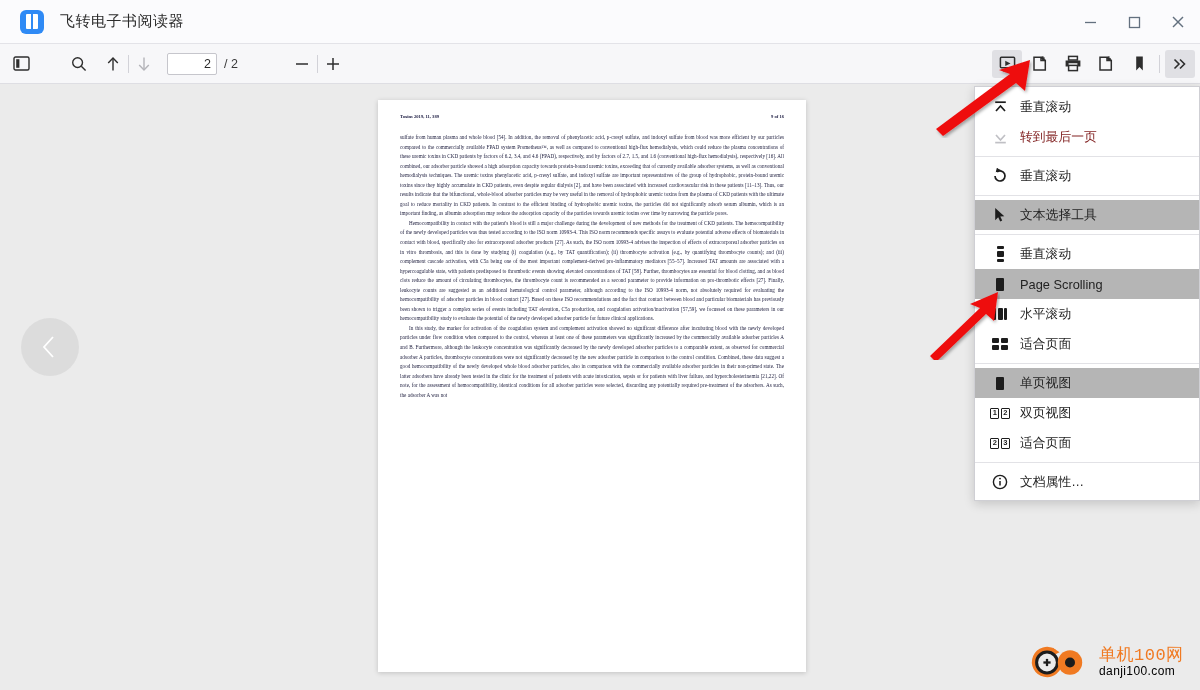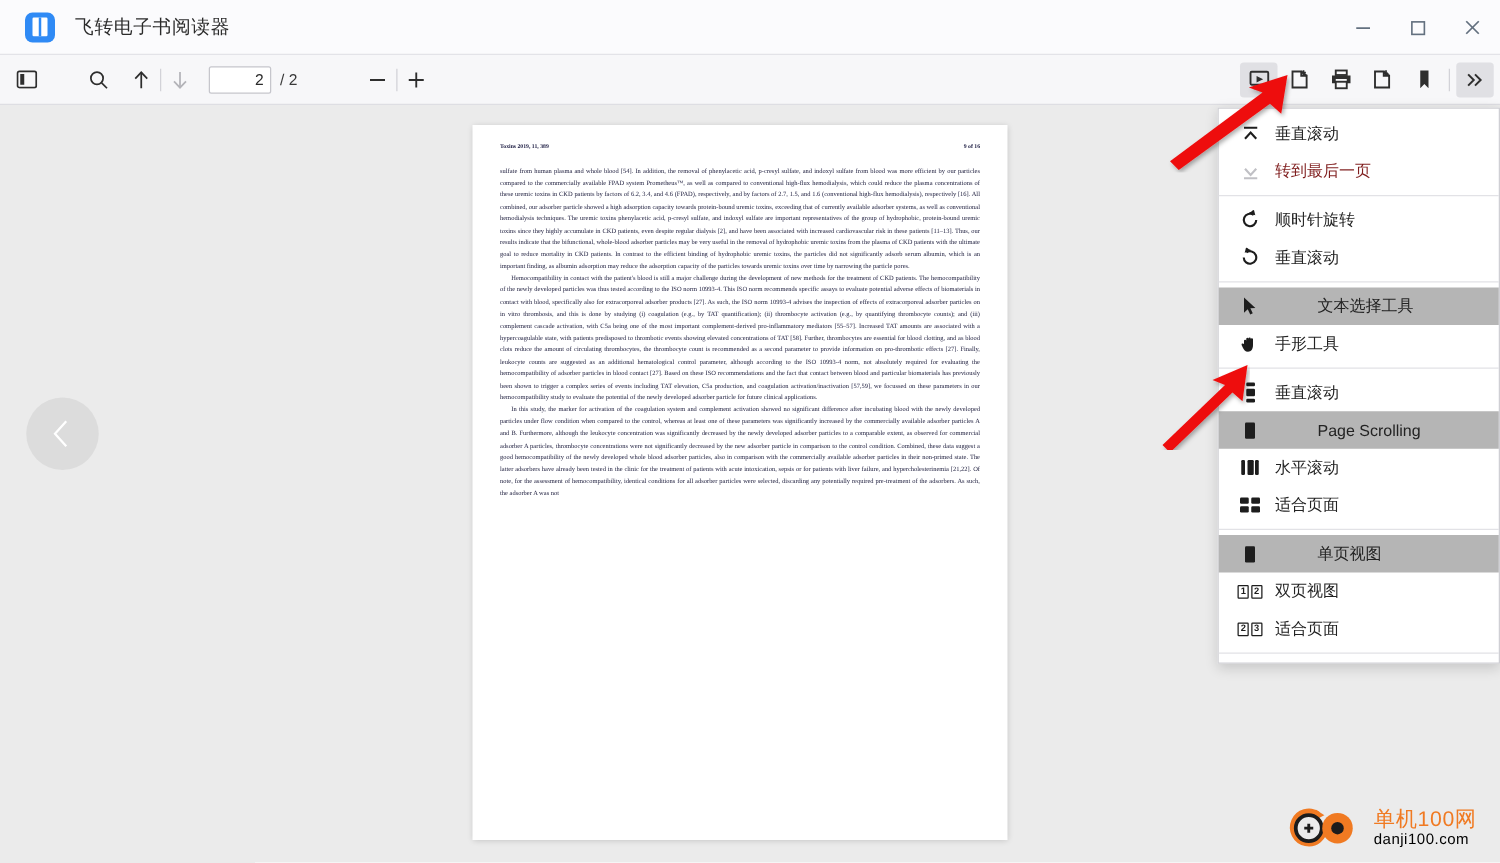--- a/index.html
+++ b/index.html
@@ -166,21 +166,21 @@
     padding: 5px 0 3px 0;
     z-index: 30;
   }
   .mi {
     height: 30px;
     display: flex; align-items: center;
     padding-left: 12px;
     font-size: 12.8px;
     color: #232323;
   }
-  .mi.sel { background: #b5b5b5; gap: 34px; }
+  .mi.sel { background: #b5b5b5; }
   .mi.disabled { color: #7f1d1d; }
   .mi .mi-ico {
     width: 26px; min-width: 26px;
     display: flex; align-items: center; justify-content: center;
     color: #1d1d1d;
   }
   .mi.disabled .mi-ico { color: #c0c0c5; }
   .mi .mi-lbl { margin-left: 7px; }
   .msep {
     height: 1px; background: #e2e2e6;
@@ -216,21 +216,21 @@
   
   .watermark {
     position: absolute;
     left: 1030px; top: 645px;
     display: flex; align-items: center;
     z-index: 25;
   }
   .wm-text { margin-left: 5px; line-height: 1.02; }
   .wm-cn {
     font-size: 17px; color: #f07a22; letter-spacing: 0.5px;
-    font-family: Liberation Sans, sans-serif;
+    font-family: Liberation Mono, monospace;
   }
   .wm-en {
     font-size: 12px; color: #000000; letter-spacing: 0.4px;
     font-family: "Liberation Sans", sans-serif;
   }
 </style>
 </head>
 <body>
 
 <div id="app">
@@ -399,53 +399,36 @@
           </svg>
       </span>
       <span class="mi-lbl">转到最后一页</span>
     </div>
 
     <div class="msep"></div>
 
     <div class="mi">
       <span class="mi-ico">
         <svg width="16" height="16" viewBox="0 0 16 16">
-          <path d="M13 8 a5 5 0 1 1 -2.1 -4.1" fill="none" stroke="currentColor" stroke-width="1.7"></path>
-          <polyline points="7.6,2.1 11.4,3.3 10.6,0.2" fill="currentColor" stroke="currentColor" stroke-width="1.2"></polyline>
-        </svg>
-      </span>
-      <span class="mi-lbl">顺时针旋转</span>
-    </div>
-    <div class="mi">
-      <span class="mi-ico">
-        <svg width="16" height="16" viewBox="0 0 16 16">
           <path d="M3 8 a5 5 0 1 0 2.1 -4.1" fill="none" stroke="currentColor" stroke-width="1.7"></path>
           <polyline points="8.4,2.1 4.6,3.3 5.4,0.2" fill="currentColor" stroke="currentColor" stroke-width="1.2"></polyline>
         </svg>
       </span>
       <span class="mi-lbl">垂直滚动</span>
     </div>
 
     <div class="msep"></div>
 
     <div class="mi sel">
       <span class="mi-ico">
         <svg width="14" height="16" viewBox="0 0 14 16">
             <path d="M2.2 1 L2.2 13.2 L5.2 10.3 L7.2 14.6 L9.2 13.6 L7.3 9.5 L11.3 9.3 Z" fill="currentColor"></path>
           </svg>
       </span>
       <span class="mi-lbl">文本选择工具</span>
-    </div>
-    <div class="mi">
-      <span class="mi-ico">
-        <svg width="16" height="16" viewBox="0 0 16 16">
-          <path d="M3.2 8.2 V5.6 a0.9 0.9 0 0 1 1.8 0 V4.1 a0.9 0.9 0 0 1 1.8 0 V3.8 a0.9 0.9 0 0 1 1.8 0 V4.4 a0.9 0.9 0 0 1 1.8 0 V8.9 c0 3.2 -1.5 5.4 -4 5.4 c-2.2 0 -3.4 -1.6 -4.2 -3.4 l-0.9 -2 a0.85 0.85 0 0 1 1.4 -0.9 z" fill="currentColor"></path>
-        </svg>
-      </span>
-      <span class="mi-lbl">手形工具</span>
     </div>
 
     <div class="msep"></div>
 
     <div class="mi">
       <span class="mi-ico">
         <span class="g-vert">
             <i style="height:3px;"></i>
             <i style="height:6px;"></i>
             <i style="height:3px;"></i>
@@ -503,20 +486,30 @@
         <span class="digpair">
           <span class="digbox">2</span>
           <span class="digbox">3</span>
         </span>
       </span>
       <span class="mi-lbl">适合页面</span>
     </div>
 
     <div class="msep"></div>
 
+    <div class="mi">
+      <span class="mi-ico">
+        <svg width="16" height="16" viewBox="0 0 16 16">
+          <circle cx="8" cy="8" r="6.6" fill="none" stroke="currentColor" stroke-width="1.4"></circle>
+          <circle cx="8" cy="4.6" r="0.95" fill="currentColor"></circle>
+          <line x1="8" y1="6.9" x2="8" y2="11.6" stroke="currentColor" stroke-width="1.5"></line>
+        </svg>
+      </span>
+      <span class="mi-lbl">文档属性…</span>
+    </div>
   </div>
 
   <svg class="annot" style="left:930px; top:58px;" width="110" height="80">
     <defs>
       <filter id="sh1" x="-30%" y="-30%" width="170%" height="170%">
         <feDropShadow dx="1.5" dy="2" stdDeviation="1.6" flood-color="#000" flood-opacity="0.32"></feDropShadow>
       </filter>
     </defs>
     <g filter="url(#sh1)">
       <path d="M6 71 L80 16 L69 12 L100 2 L95 33 L86 25 L13 78 Z" fill="#ee1111"></path>

